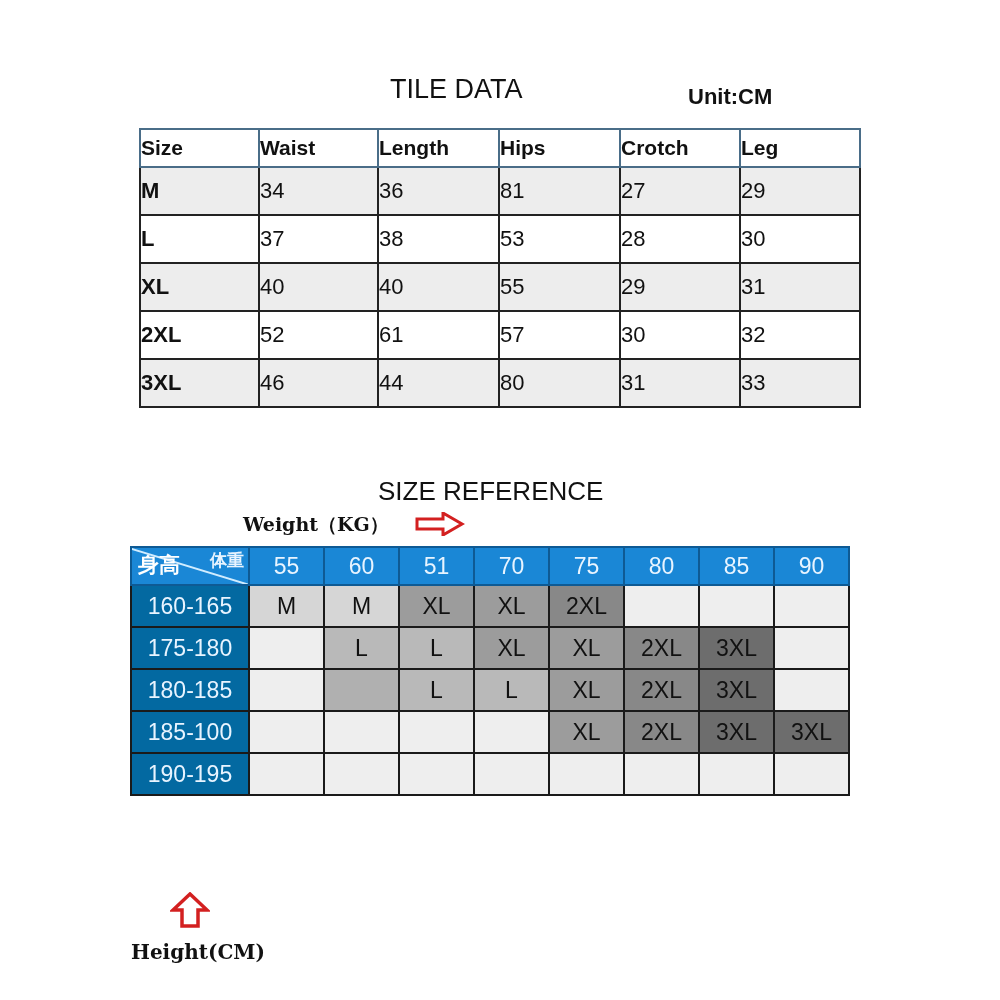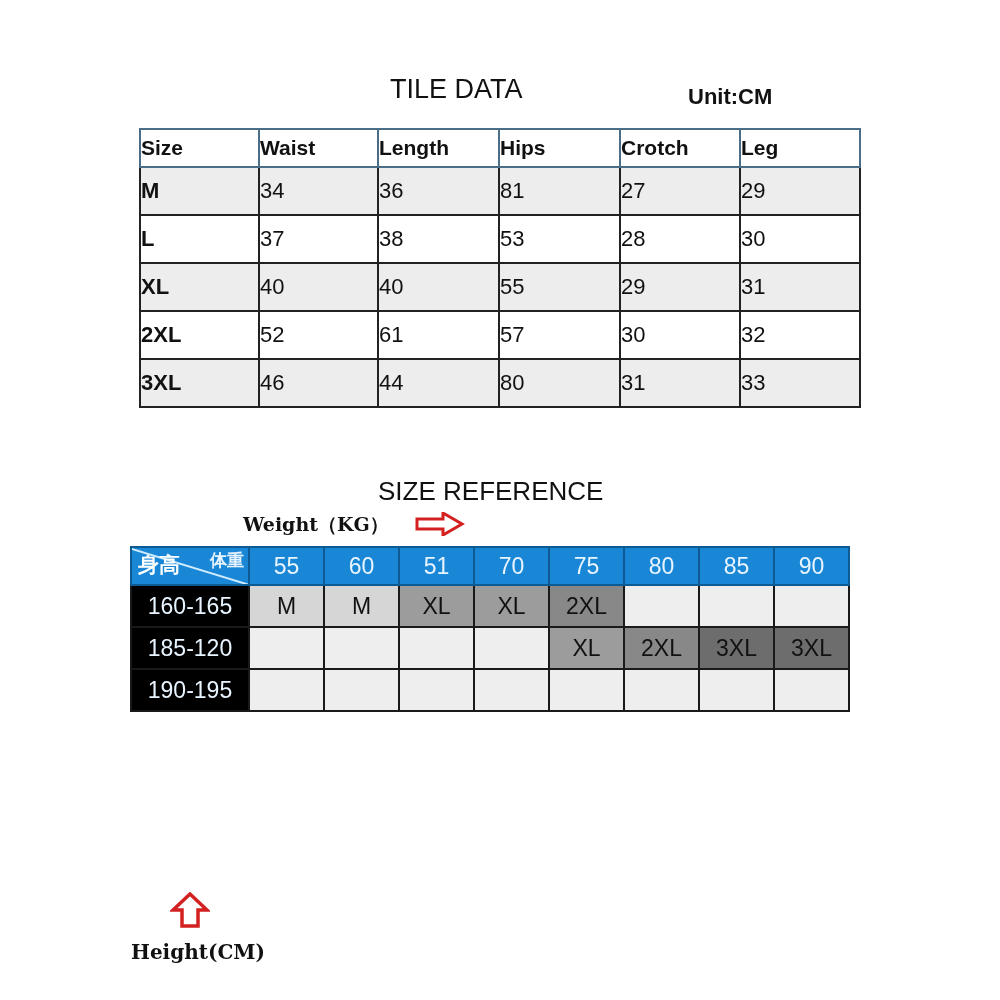--- a/index.html
+++ b/index.html
@@ -13,21 +13,21 @@
   #tile-table td{height:46px;font-size:22px;}
   #tile-table td.sz{font-weight:bold;}
   #tile-table tr.odd td{background:#ededed;}
   #tile-table tr.even td{background:#fff;}
   #ref-title{left:346px;top:476px;font-size:26px;margin-left:32px;}
   #weight-label{left:243px;top:512px;font-family:"DejaVu Serif","Liberation Serif",serif;font-weight:bold;font-size:19px;}
   #weight-arrow{left:415px;top:512px;}
   #ref-table{left:130px;top:546px;border-collapse:collapse;}
   #ref-table td{width:73px;height:40px;text-align:center;font-size:23px;border:2px solid #1a1a1a;padding:0;}
   #ref-table td.h{background:#1a87d6;color:#e8f4ff;border-color:#0e5a94;}
-  #ref-table td.rh{width:116px;background:#000000;color:#e8f4ff;font-size:23px;border-color:#1a1a1a;}
+  #ref-table td.rh{width:116px;background:#0369a1;color:#e8f4ff;font-size:23px;border-color:#1a1a1a;}
   #ref-table tr.hdr td{height:36px;border-color:#0e5a94;}
   #ref-table td.corner{position:relative;width:116px;overflow:hidden;}
   .corner-line{position:absolute;left:0;top:0;width:124px;height:2px;background:#d0ecff;transform-origin:0 0;transform:rotate(17deg);}
   .corner-a{position:absolute;right:4px;top:1px;font-size:17px;font-weight:bold;color:#e8f4ff;}
   .corner-b{position:absolute;left:6px;bottom:5px;font-size:21px;font-weight:bold;color:#ffffff;}
   .c-empty{background:#eeeeee;}
   .c-M{background:#d6d6d6;}
   .c-L{background:#b9b9b9;}
   .c-XL{background:#9c9c9c;}
   .c-2XL{background:#888888;}
@@ -125,21 +125,43 @@
         <td class="c-M">M</td>
         <td class="c-M">M</td>
         <td class="c-XL">XL</td>
         <td class="c-XL">XL</td>
         <td class="c-2XL">2XL</td>
         <td class="c-empty"></td>
         <td class="c-empty"></td>
         <td class="c-empty"></td>
       </tr>
       <tr>
-        <td class="rh">185-120</td>
+        <td class="rh">175-180</td>
+        <td class="c-empty"></td>
+        <td class="c-L">L</td>
+        <td class="c-L">L</td>
+        <td class="c-XL">XL</td>
+        <td class="c-XL">XL</td>
+        <td class="c-2XL">2XL</td>
+        <td class="c-3XL">3XL</td>
+        <td class="c-empty"></td>
+      </tr>
+      <tr>
+        <td class="rh">180-185</td>
+        <td class="c-empty"></td>
+        <td class="c-shade"></td>
+        <td class="c-L">L</td>
+        <td class="c-L">L</td>
+        <td class="c-XL">XL</td>
+        <td class="c-2XL">2XL</td>
+        <td class="c-3XL">3XL</td>
+        <td class="c-empty"></td>
+      </tr>
+      <tr>
+        <td class="rh">185-100</td>
         <td class="c-empty"></td>
         <td class="c-empty"></td>
         <td class="c-empty"></td>
         <td class="c-empty"></td>
         <td class="c-XL">XL</td>
         <td class="c-2XL">2XL</td>
         <td class="c-3XL">3XL</td>
         <td class="c-3XL">3XL</td>
       </tr>
       <tr>

